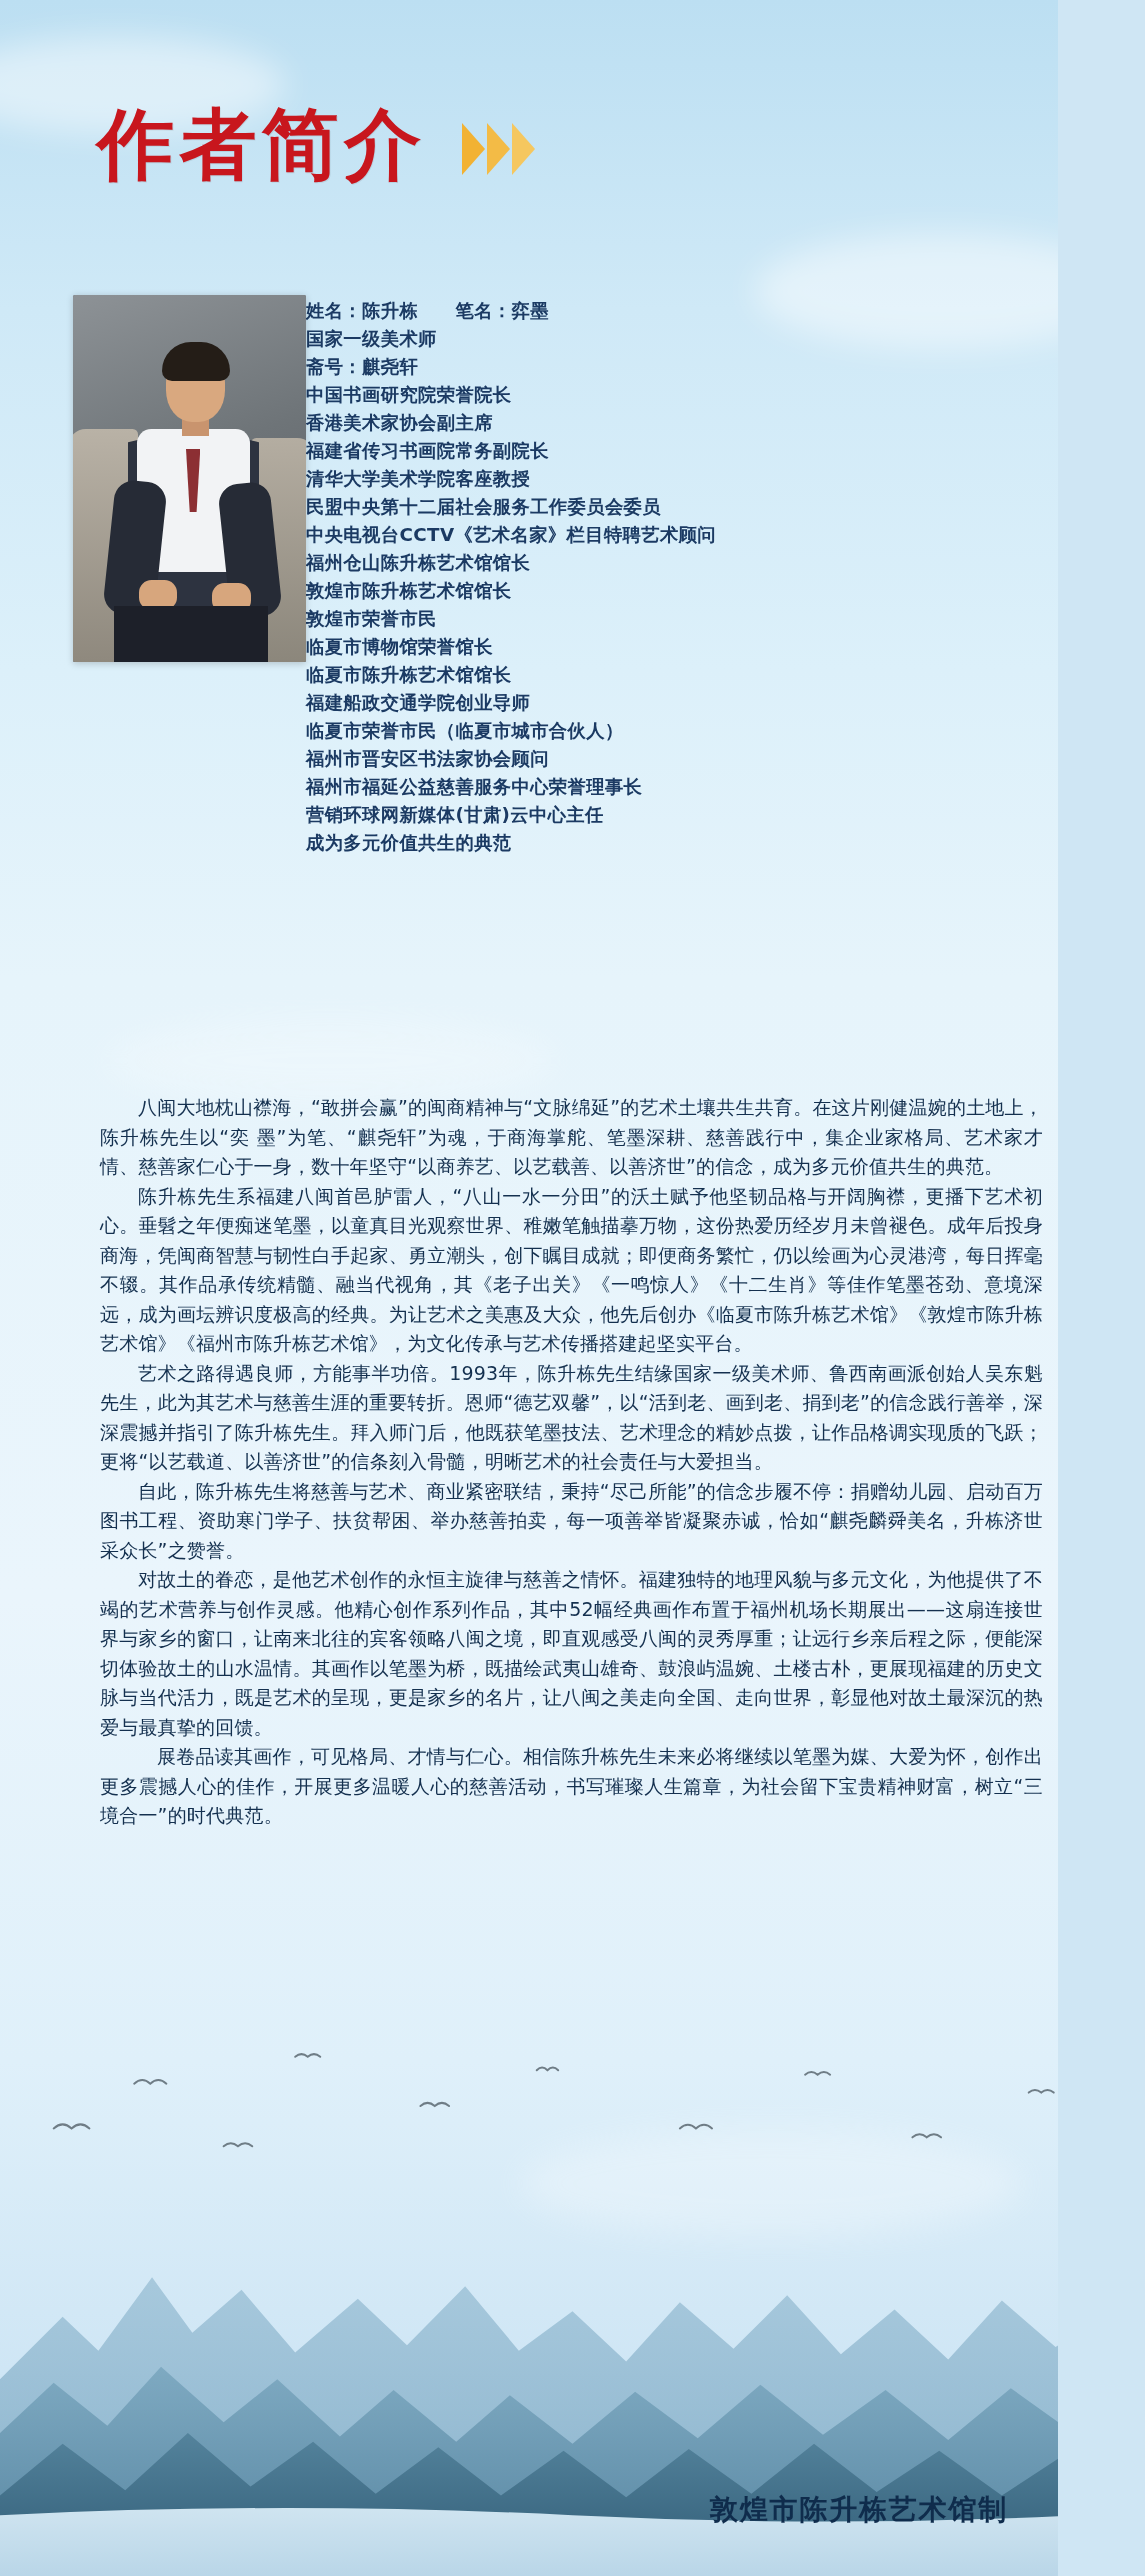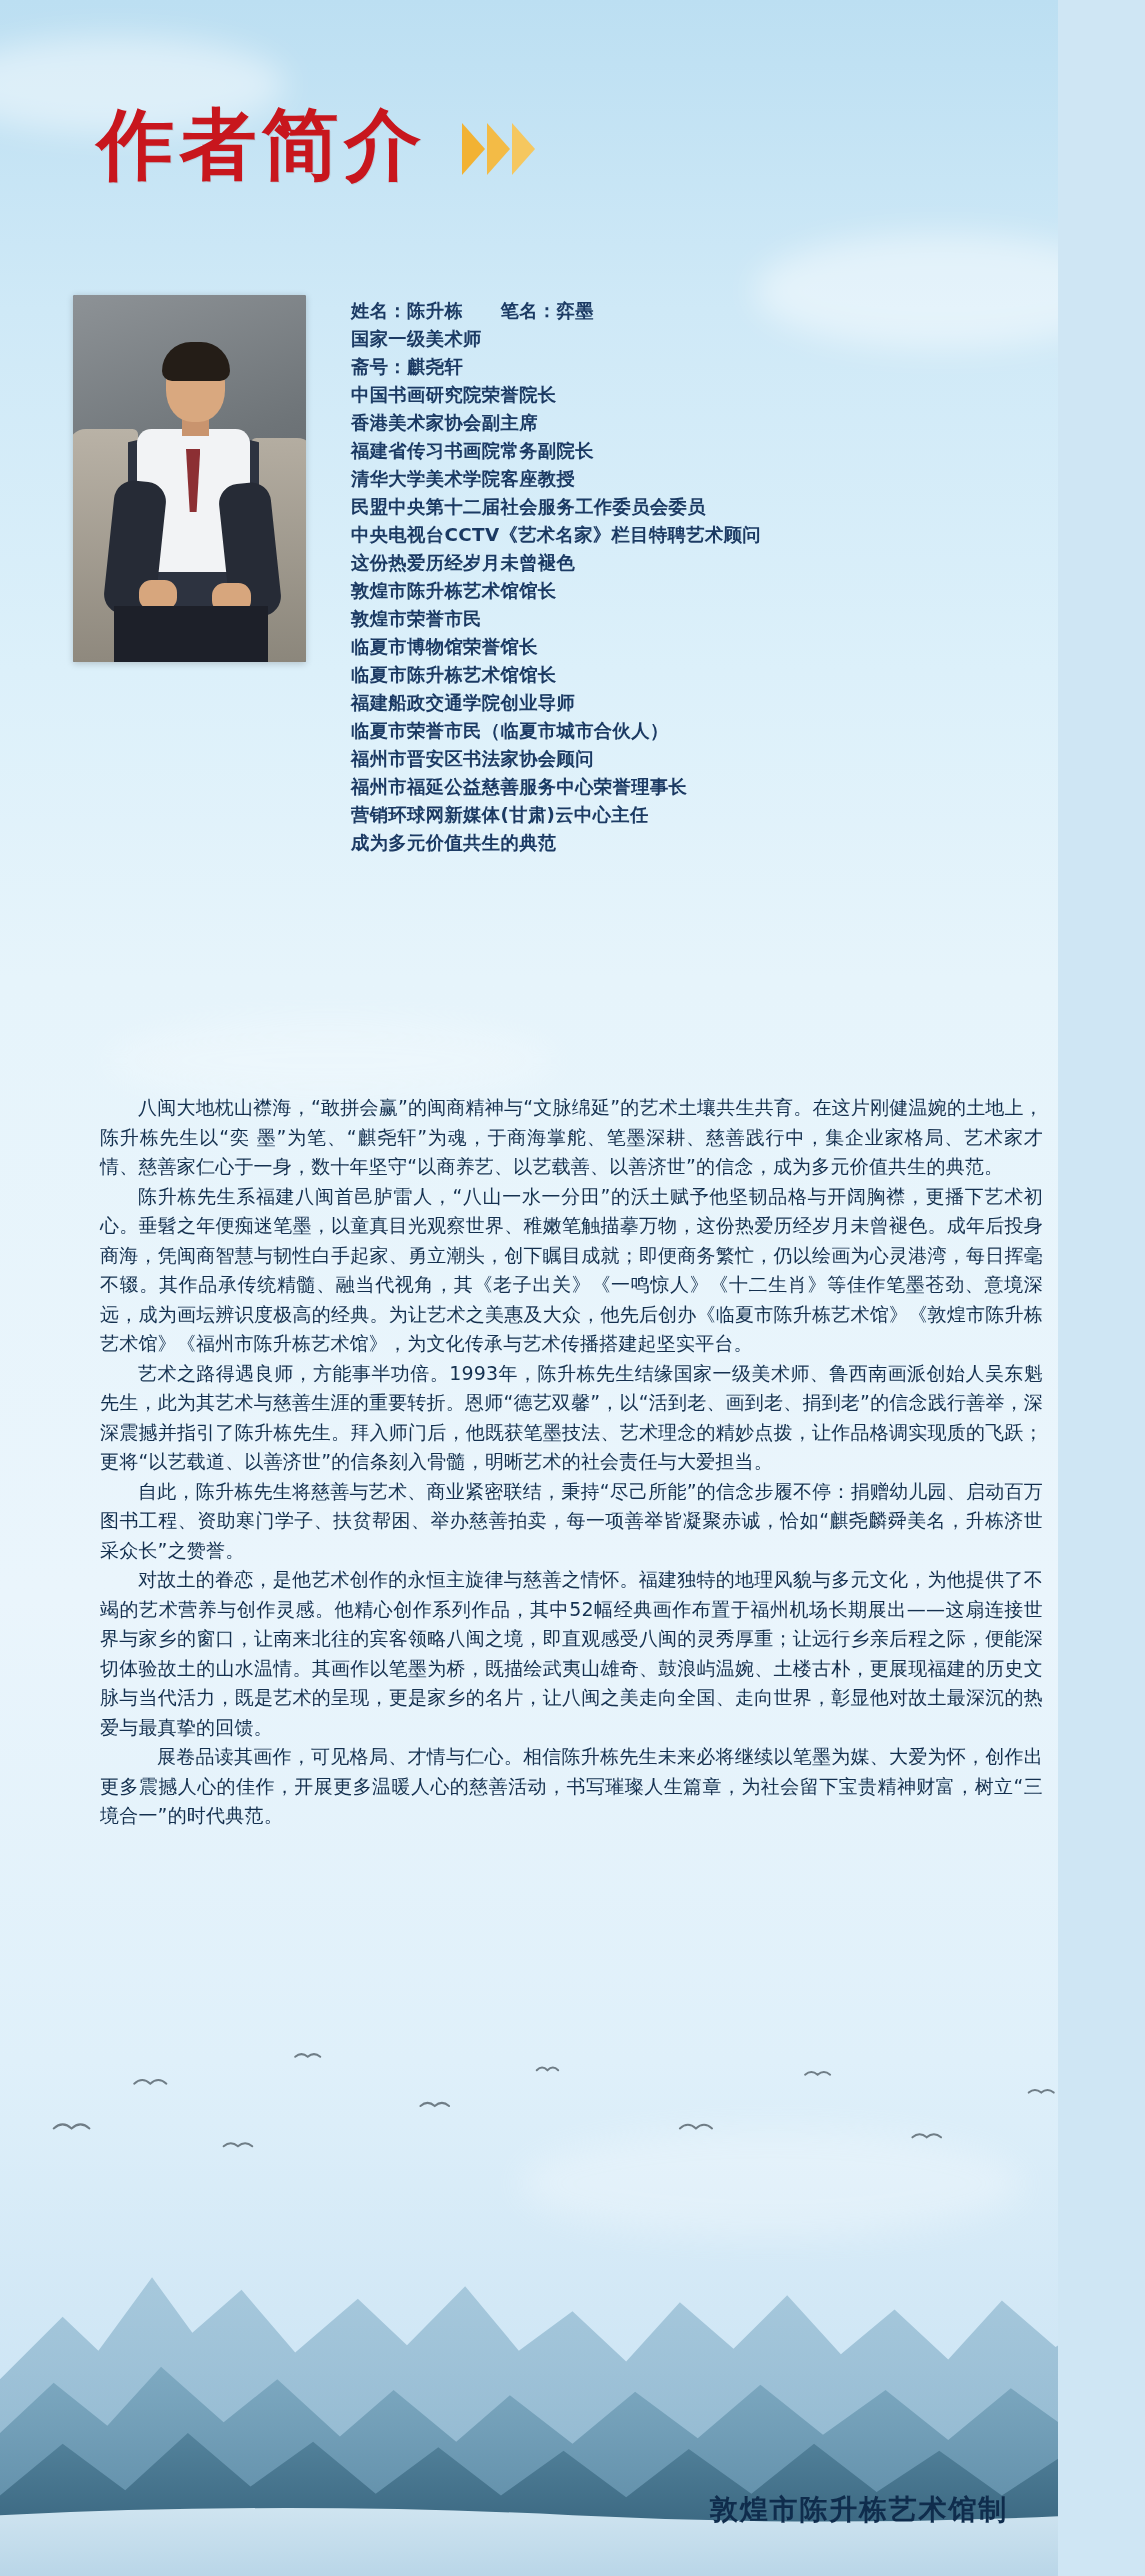--- a/index.html
+++ b/index.html
@@ -65,21 +65,20 @@
   .chev.c2 { border-left-color: #f3bb46; }
   .chev.c3 { border-left-color: #f5c75f; }
 
   
   .intro {
     position: absolute;
     top: 295px;
     left: 73px;
     width: 1002px;
     display: flex;
-    gap: 45px;
   }
   .portrait {
     width: 233px;
     height: 367px;
     border-radius: 1.8px;
     overflow: hidden;
     position: relative;
     box-shadow: 0 1.8px 7.2px rgba(0,0,0,0.18);
     background: #6b6f72;
     flex: 0 0 auto;
@@ -246,21 +245,21 @@
     <div class="bio">
       <div class="bio-line">姓名：陈升栋　　笔名：弈墨</div>
       <div class="bio-line">国家一级美术师</div>
       <div class="bio-line">斋号：麒尧轩</div>
       <div class="bio-line">中国书画研究院荣誉院长</div>
       <div class="bio-line">香港美术家协会副主席</div>
       <div class="bio-line">福建省传习书画院常务副院长</div>
       <div class="bio-line">清华大学美术学院客座教授</div>
       <div class="bio-line">民盟中央第十二届社会服务工作委员会委员</div>
       <div class="bio-line">中央电视台CCTV《艺术名家》栏目特聘艺术顾问</div>
-      <div class="bio-line">这份热爱历经岁月未曾褪色</div>
+      <div class="bio-line">福州仓山陈升栋艺术馆馆长</div>
       <div class="bio-line">敦煌市陈升栋艺术馆馆长</div>
       <div class="bio-line">敦煌市荣誉市民</div>
       <div class="bio-line">临夏市博物馆荣誉馆长</div>
       <div class="bio-line">临夏市陈升栋艺术馆馆长</div>
       <div class="bio-line">福建船政交通学院创业导师</div>
       <div class="bio-line">临夏市荣誉市民（临夏市城市合伙人）</div>
       <div class="bio-line">福州市晋安区书法家协会顾问</div>
       <div class="bio-line">福州市福延公益慈善服务中心荣誉理事长</div>
       <div class="bio-line">营销环球网新媒体(甘肃)云中心主任</div>
       <div class="bio-line">成为多元价值共生的典范</div>

